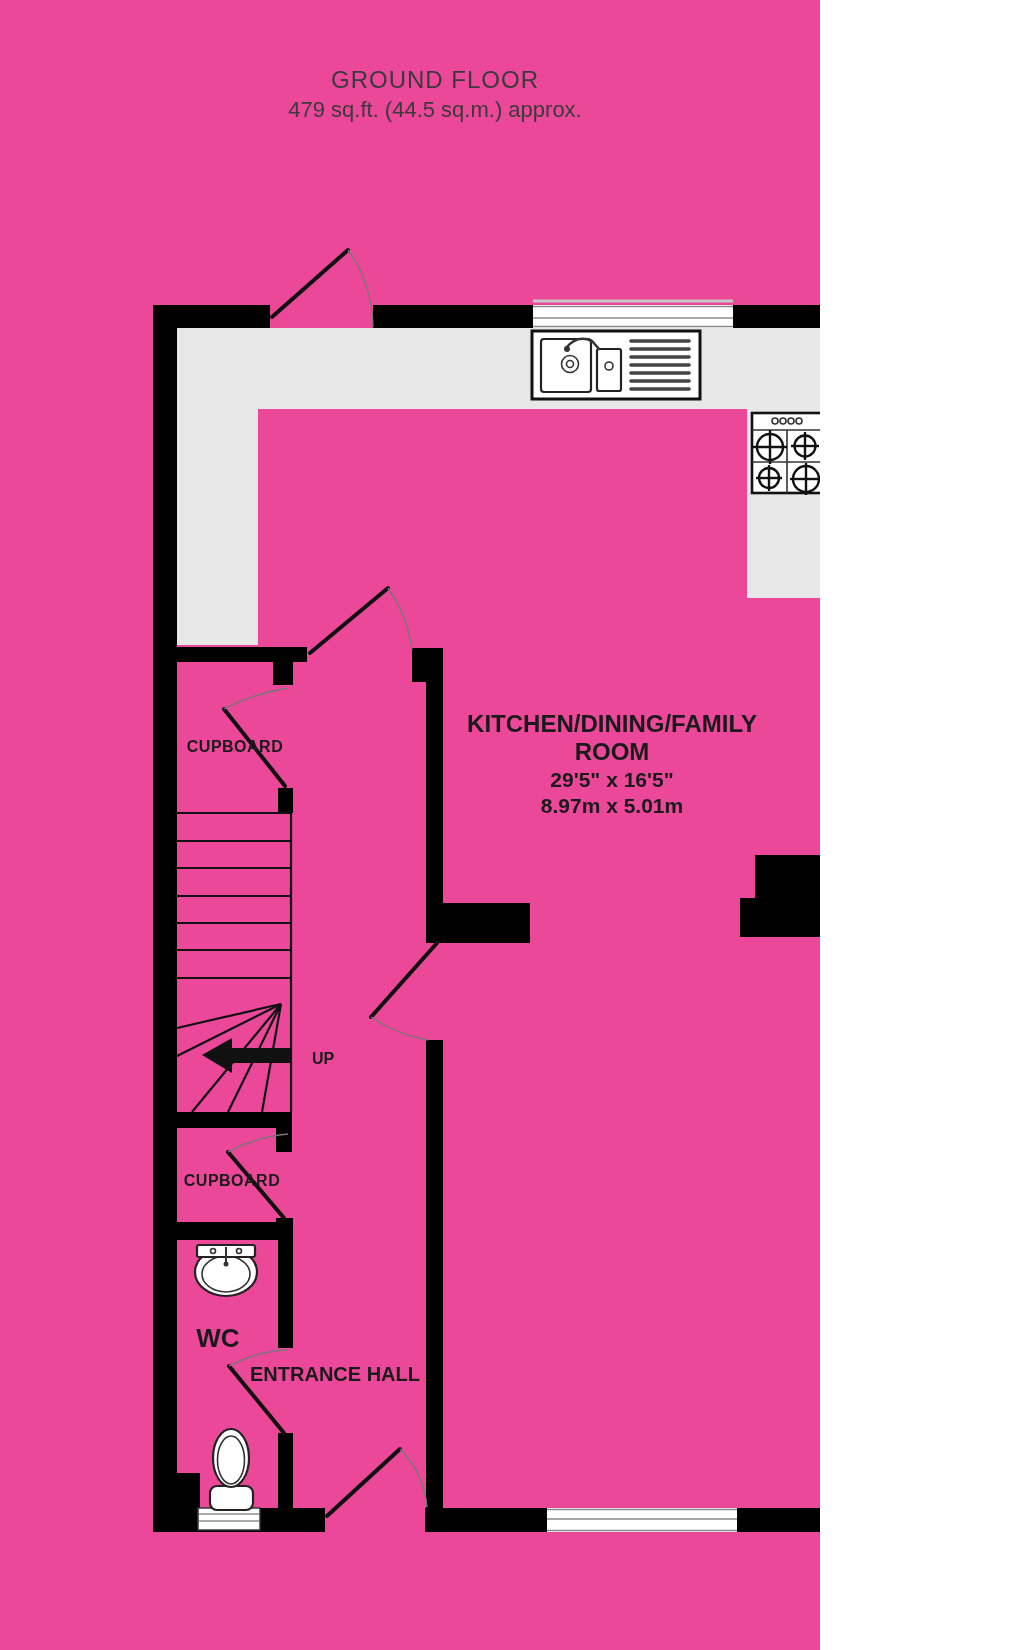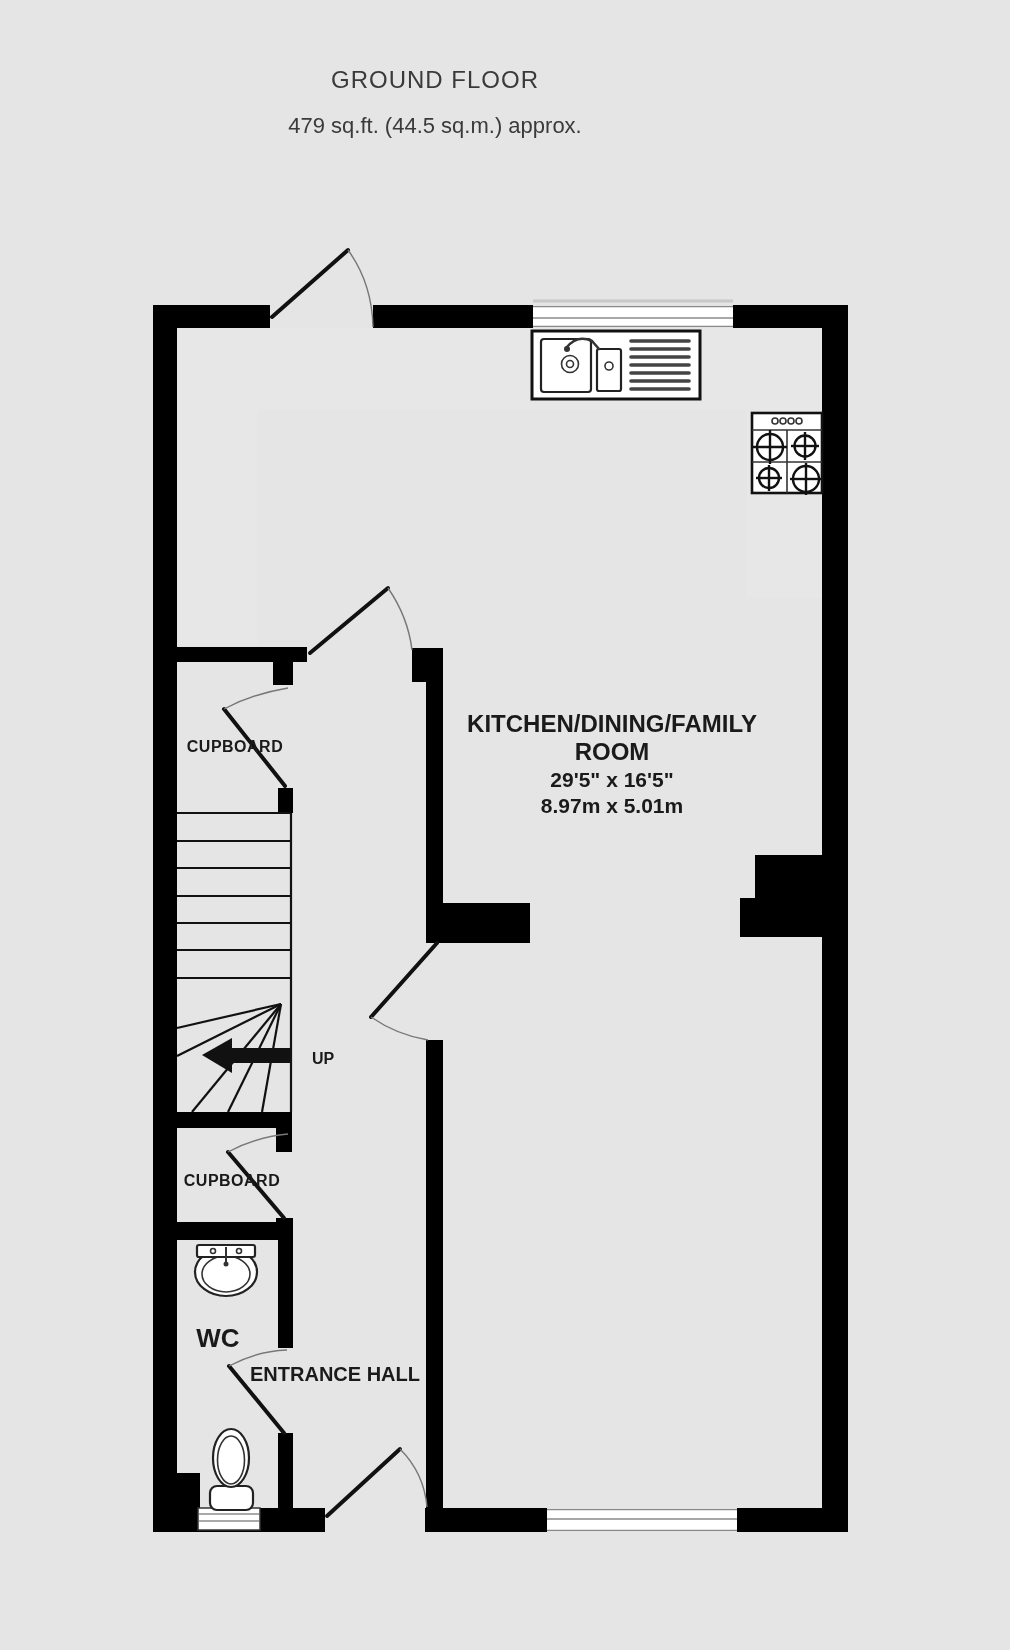--- a/index.html
+++ b/index.html
@@ -1,20 +1,20 @@
 <!DOCTYPE html>
 <html><head>
 <meta charset="utf-8">
 <style>
   html,body{margin:0;padding:0;background:#ffffff;}
-  #stage{position:relative;width:1010px;height:1650px;background:#e5e5e5;overflow:hidden;
+  #stage{position:relative;width:820px;height:1650px;background:#ec4899;overflow:hidden;
          font-family:"Liberation Sans",sans-serif;}
   #plan-title{position:absolute;left:35px;top:66px;width:800px;text-align:center;color:#3a3a3a;}
   #plan-title .t1{font-size:24px;letter-spacing:1px;}
-  #plan-title .t2{font-size:22px;margin-top:19px;}
+  #plan-title .t2{font-size:22px;margin-top:3px;}
   svg{position:absolute;left:0;top:0;}
   .wall{fill:#000000;stroke:none;}
   .counter{fill:#e7e7e7;}
   .winline{stroke:#8a8a8a;stroke-width:1.6;}
   .sill{stroke:#c8c8c8;stroke-width:3;}
   .tread{stroke:#111;stroke-width:2.2;fill:none;}
   .leaf{stroke:#111;stroke-width:4;fill:none;stroke-linecap:round;}
   .arc{stroke:#777;stroke-width:1.4;fill:none;}
   .fixh{fill:#ffffff;stroke:#111;stroke-width:3;}
   .fix{fill:#ffffff;stroke:#222;stroke-width:2.2;}

